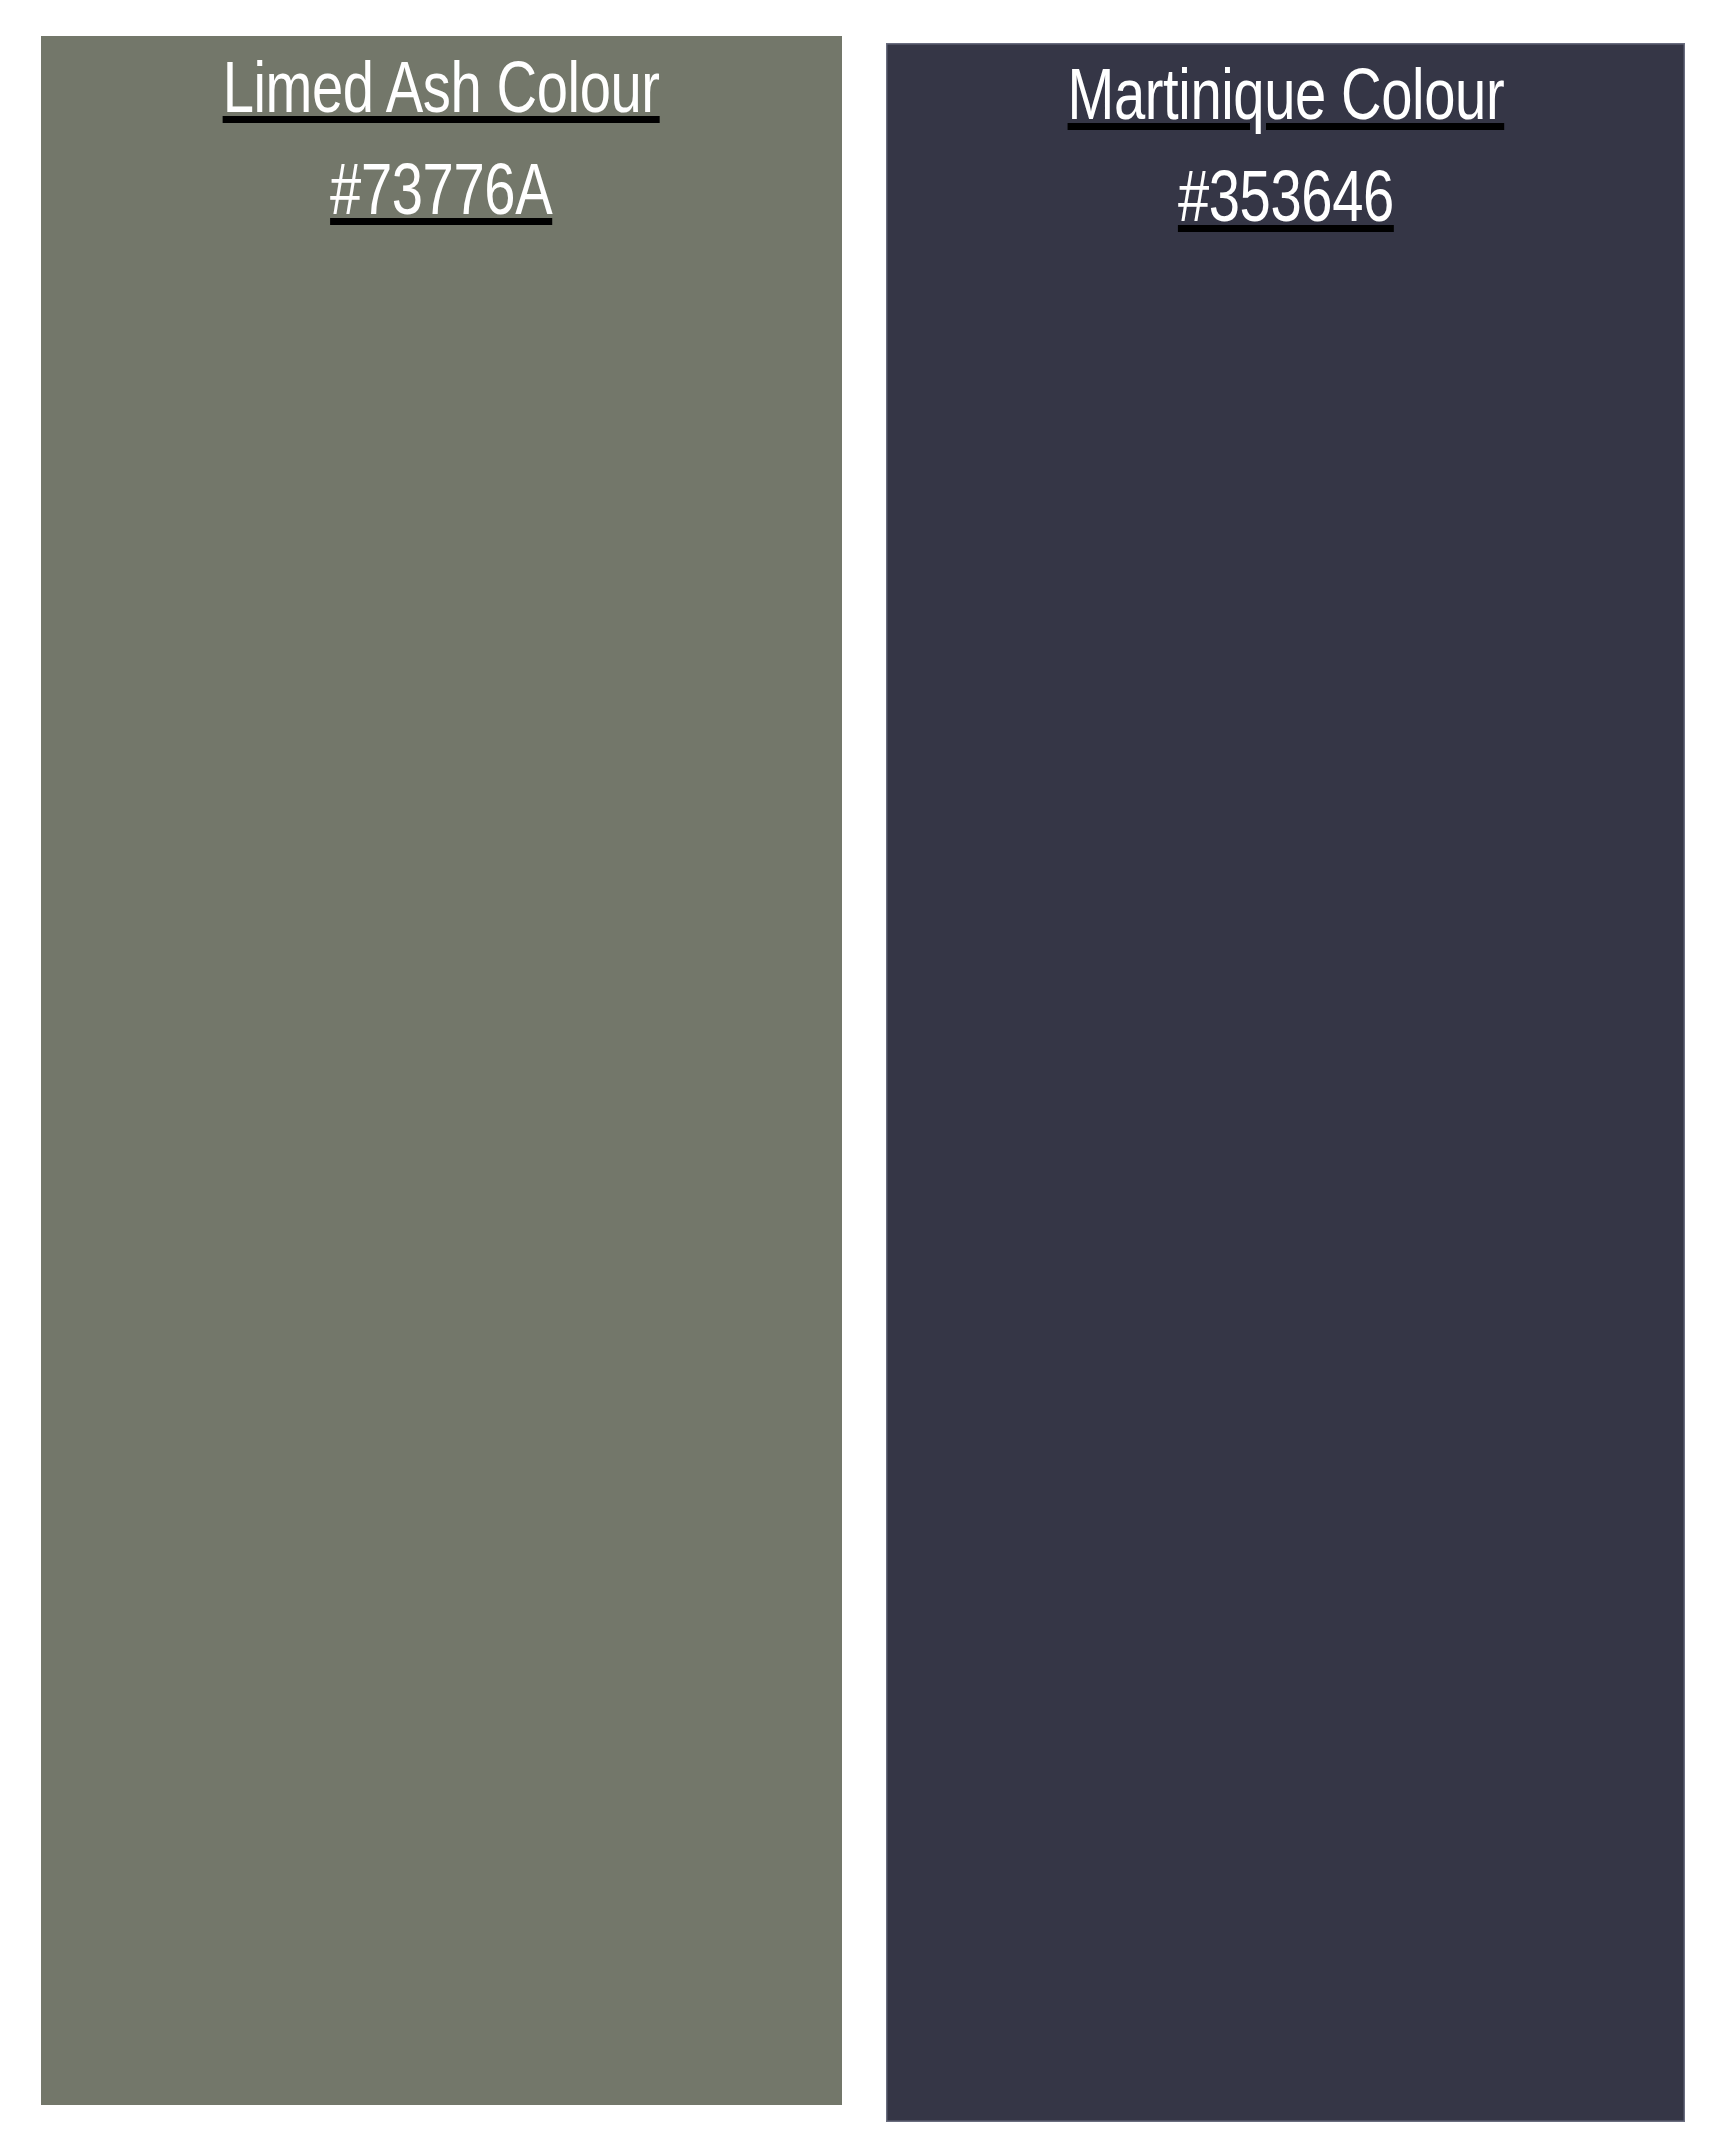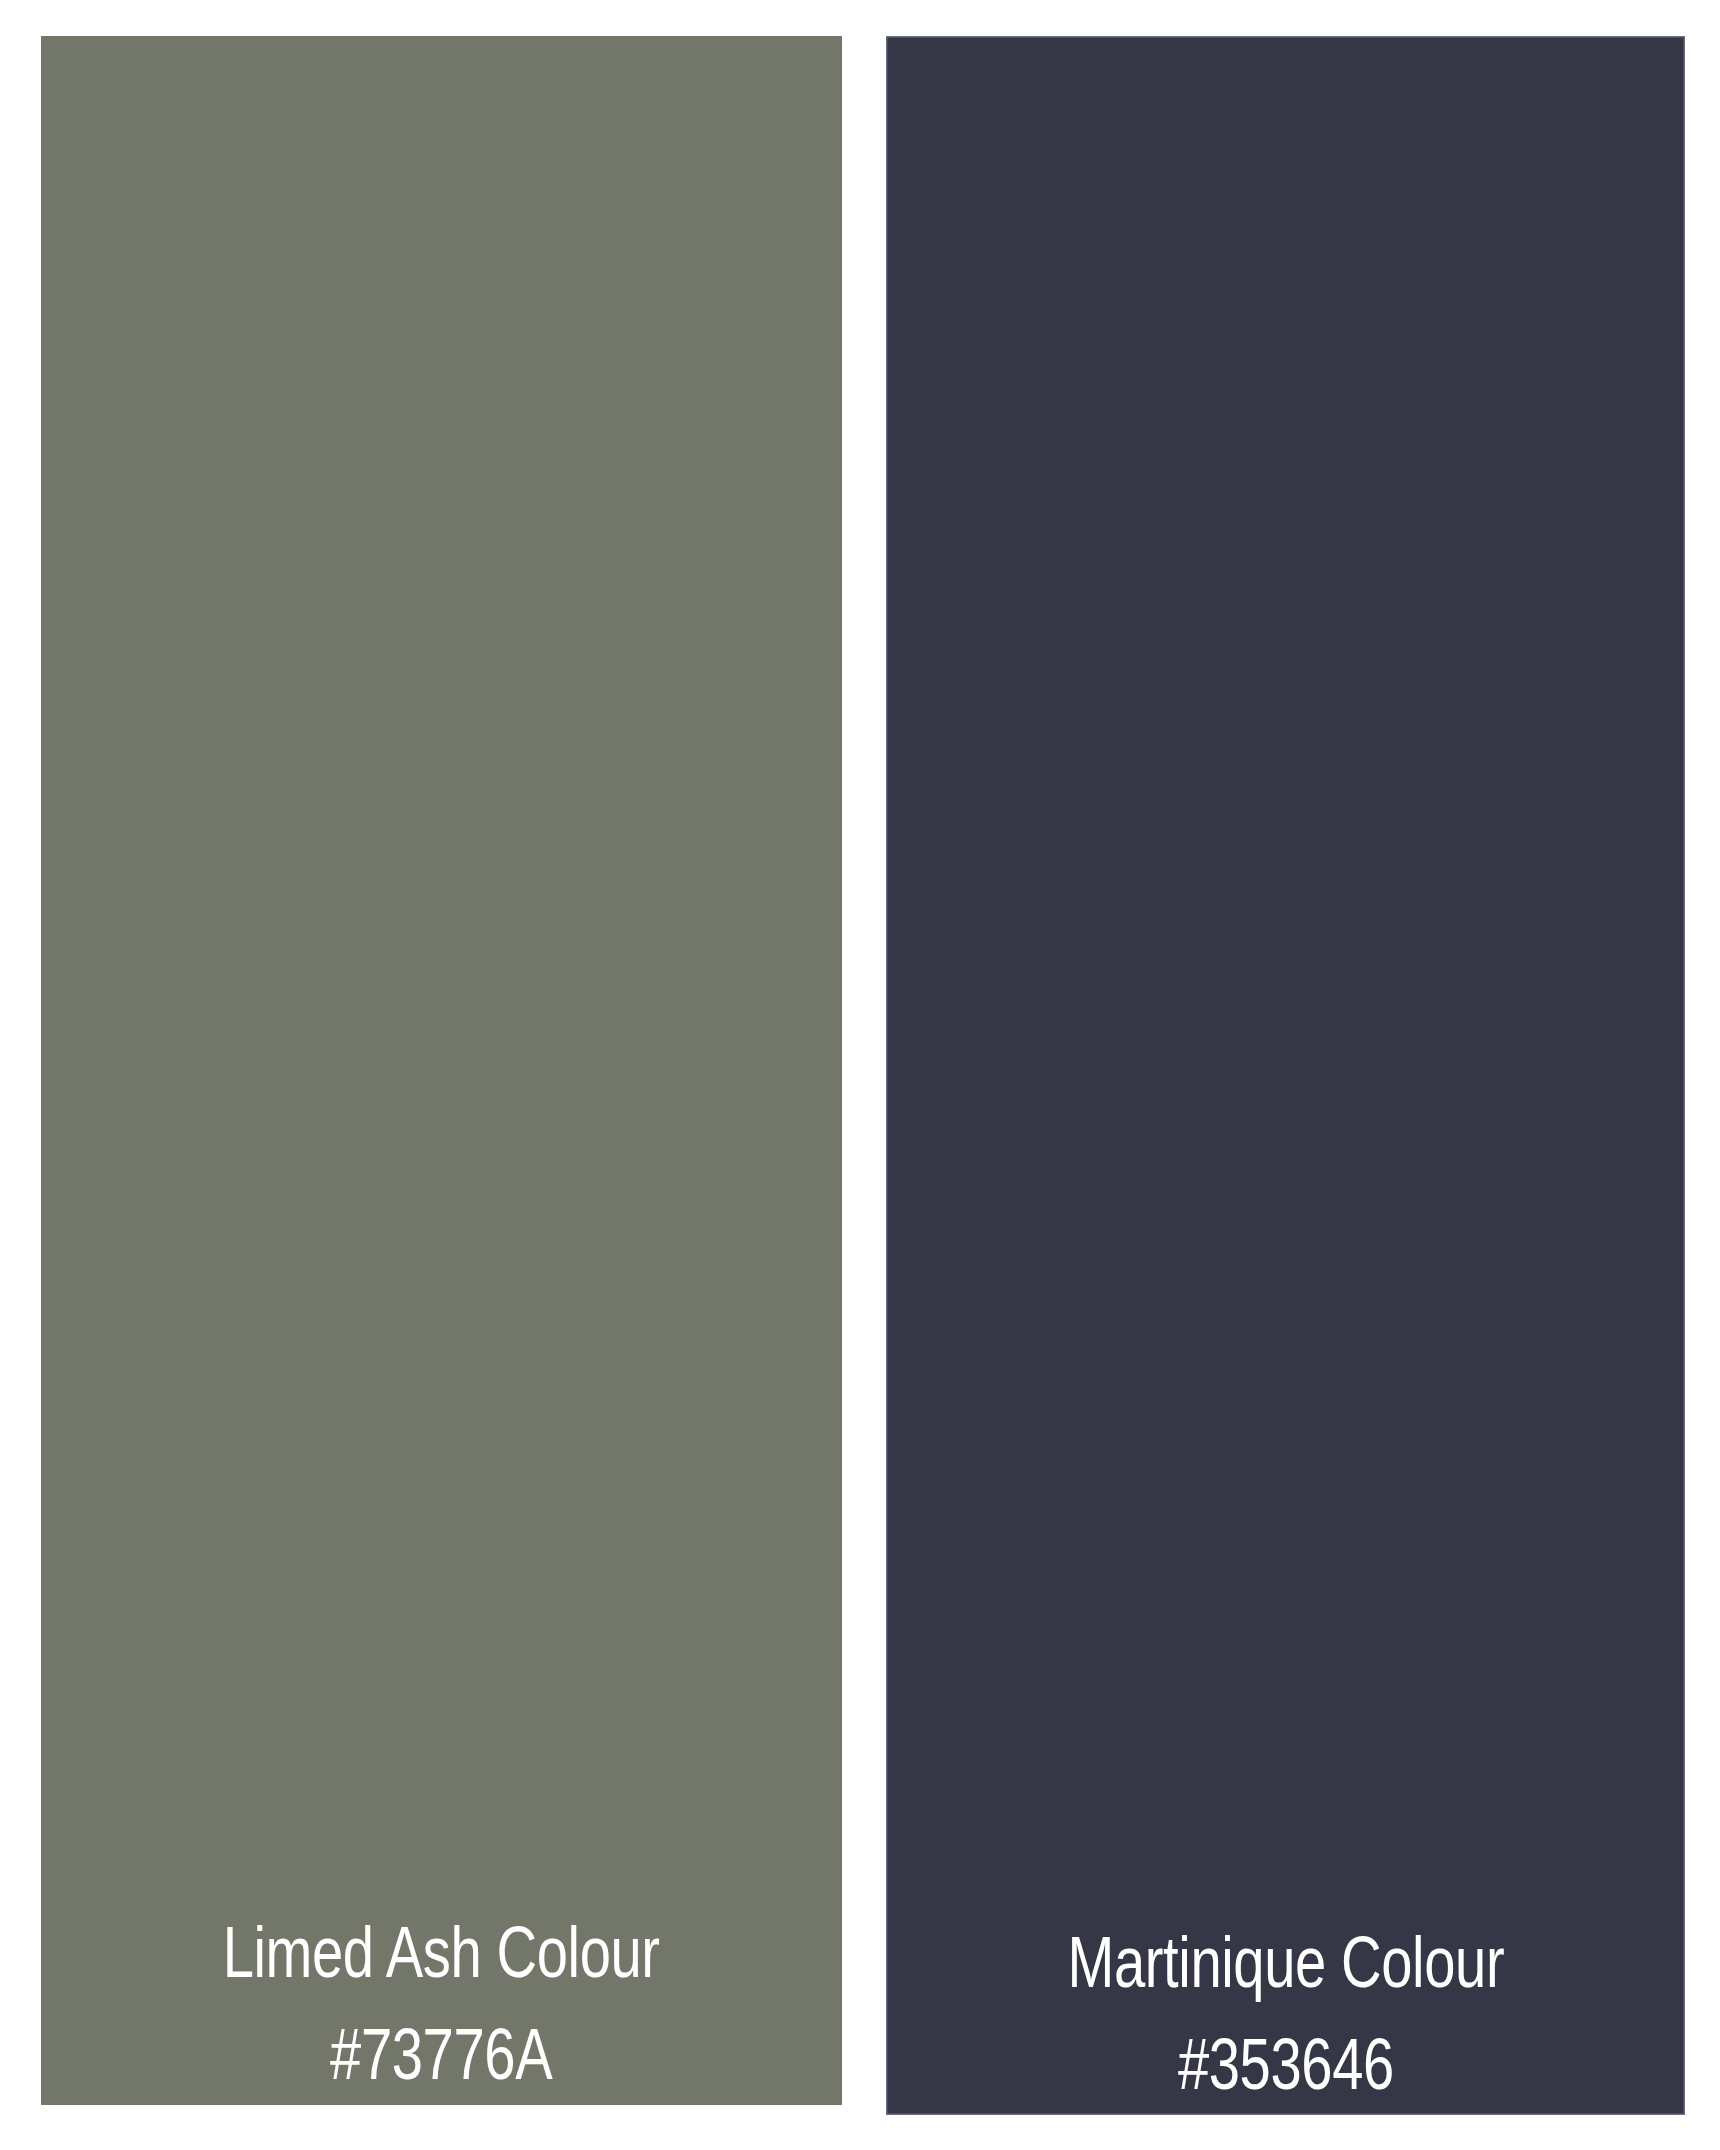--- a/index.html
+++ b/index.html
@@ -20,23 +20,24 @@
     left: 0;
     top: 0;
     width: 1721px;
     height: 2151px;
     background: #ffffff;
   }
 
   .swatch {
     position: absolute;
     display: flex;
-    align-items: flex-end;
+    align-items: flex-start;
     justify-content: center;
     box-sizing: border-box;
+    text-decoration: underline;
   }
 
   
   .swatch-left {
     left: 41px;
     top: 36px;
     width: 801px;
     height: 2069px;
   }
 
@@ -76,21 +77,21 @@
 
 <div class="canvas">
 
   <div class="swatch swatch-left" style="background-color: rgb(115, 119, 106);">
     <div class="swatch-caption">
       <span class="caption-name">Limed Ash Colour</span>
       <span class="caption-hex">#73776A</span>
     </div>
   </div>
 
-  <div class="swatch swatch-right" style="background-color: rgb(53, 54, 70);">
+  <div class="swatch swatch-right" style="background-color: rgb(53, 54, 70); margin-top: 7px;">
     <div class="swatch-caption">
       <span class="caption-name">Martinique Colour</span>
       <span class="caption-hex">#353646</span>
     </div>
   </div>
 
 </div>
 
 
 </body></html>

